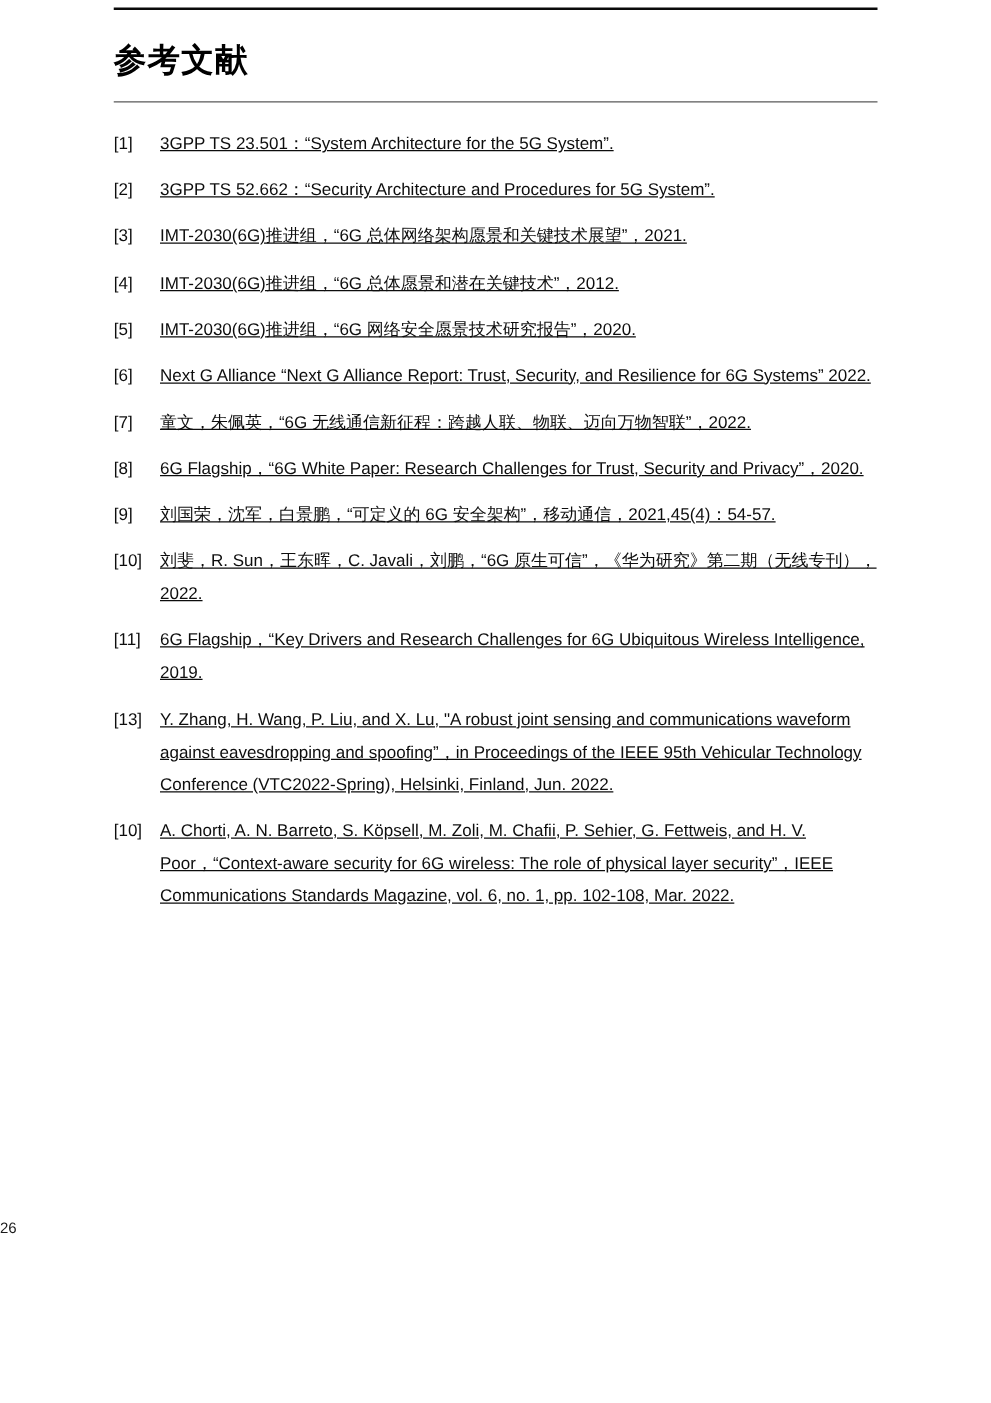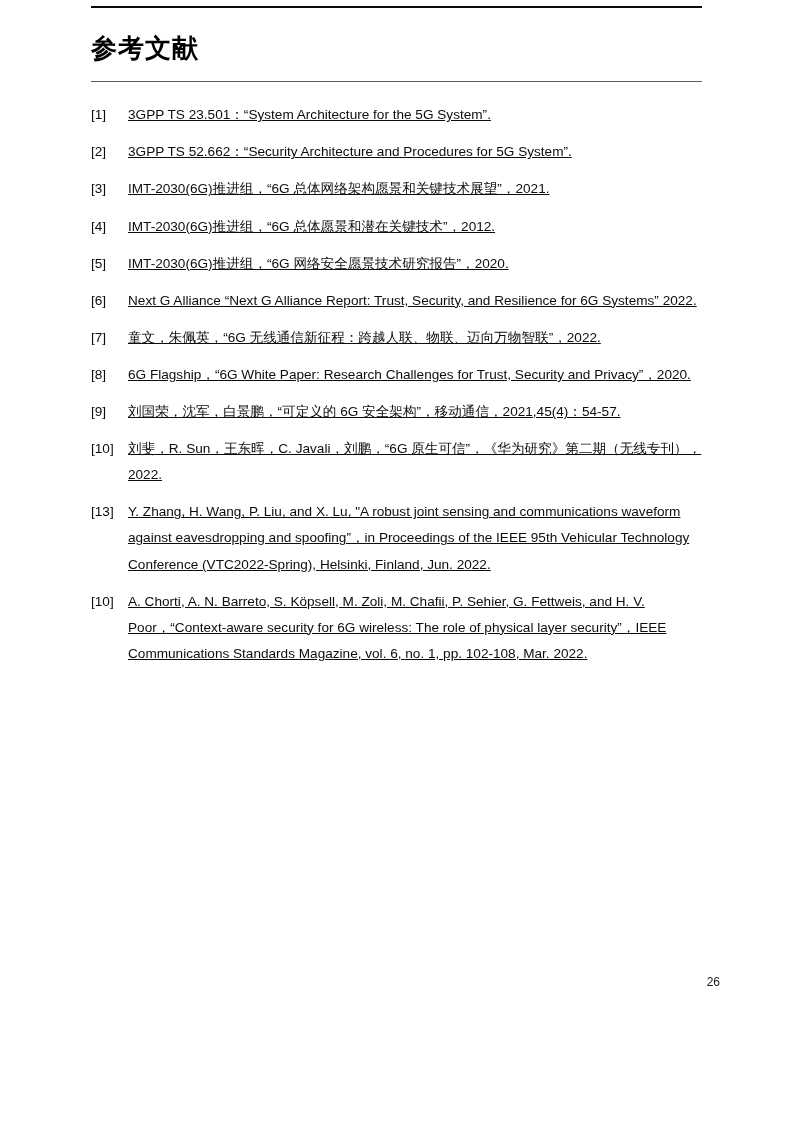--- a/index.html
+++ b/index.html
@@ -90,21 +90,21 @@
     display: block;
     text-decoration: underline;
   }
 
   
   .page-number {
     position: absolute;
     left: 0;
     top: 975px;
     width: 720px;
-    text-align: right;
+    text-align: left;
     font-size: 12px;
     color: #1a1a1a;
   }
 </style>
 </head>
 <body>
 
 <div class="page">
   <div class="content">
 
@@ -148,20 +148,24 @@
         </div>
         <div class="ref-item">
           <span class="ref-label">[9]</span>
           <span class="ref-text">刘国荣，沈军，白景鹏，“可定义的 6G 安全架构”，移动通信，2021,45(4)：54-57.</span>
         </div>
         <div class="ref-item">
           <span class="ref-label">[10]</span>
           <span class="ref-text">刘斐，R. Sun，王东晖，C. Javali，刘鹏，“6G 原生可信”，《华为研究》第二期（无线专刊），2022.</span>
         </div>
         <div class="ref-item">
+          <span class="ref-label">[11]</span>
+          <span class="ref-text">6G Flagship，“Key Drivers and Research Challenges for 6G Ubiquitous Wireless Intelligence, 2019.</span>
+        </div>
+        <div class="ref-item">
           <span class="ref-label">[13]</span>
           <span class="ref-text">Y. Zhang, H. Wang, P. Liu, and X. Lu, "A robust joint sensing and communications waveform against eavesdropping and spoofing”，in Proceedings of the IEEE 95th Vehicular Technology Conference (VTC2022-Spring), Helsinki, Finland, Jun. 2022.</span>
         </div>
         <div class="ref-item">
           <span class="ref-label">[10]</span>
           <span class="ref-text">A. Chorti, A. N. Barreto, S. Köpsell, M. Zoli, M. Chafii, P. Sehier, G. Fettweis, and H. V. Poor，“Context-aware security for 6G wireless: The role of physical layer security”，IEEE Communications Standards Magazine, vol. 6, no. 1, pp. 102-108, Mar. 2022.</span>
         </div>
       </div>
 
   </div>

